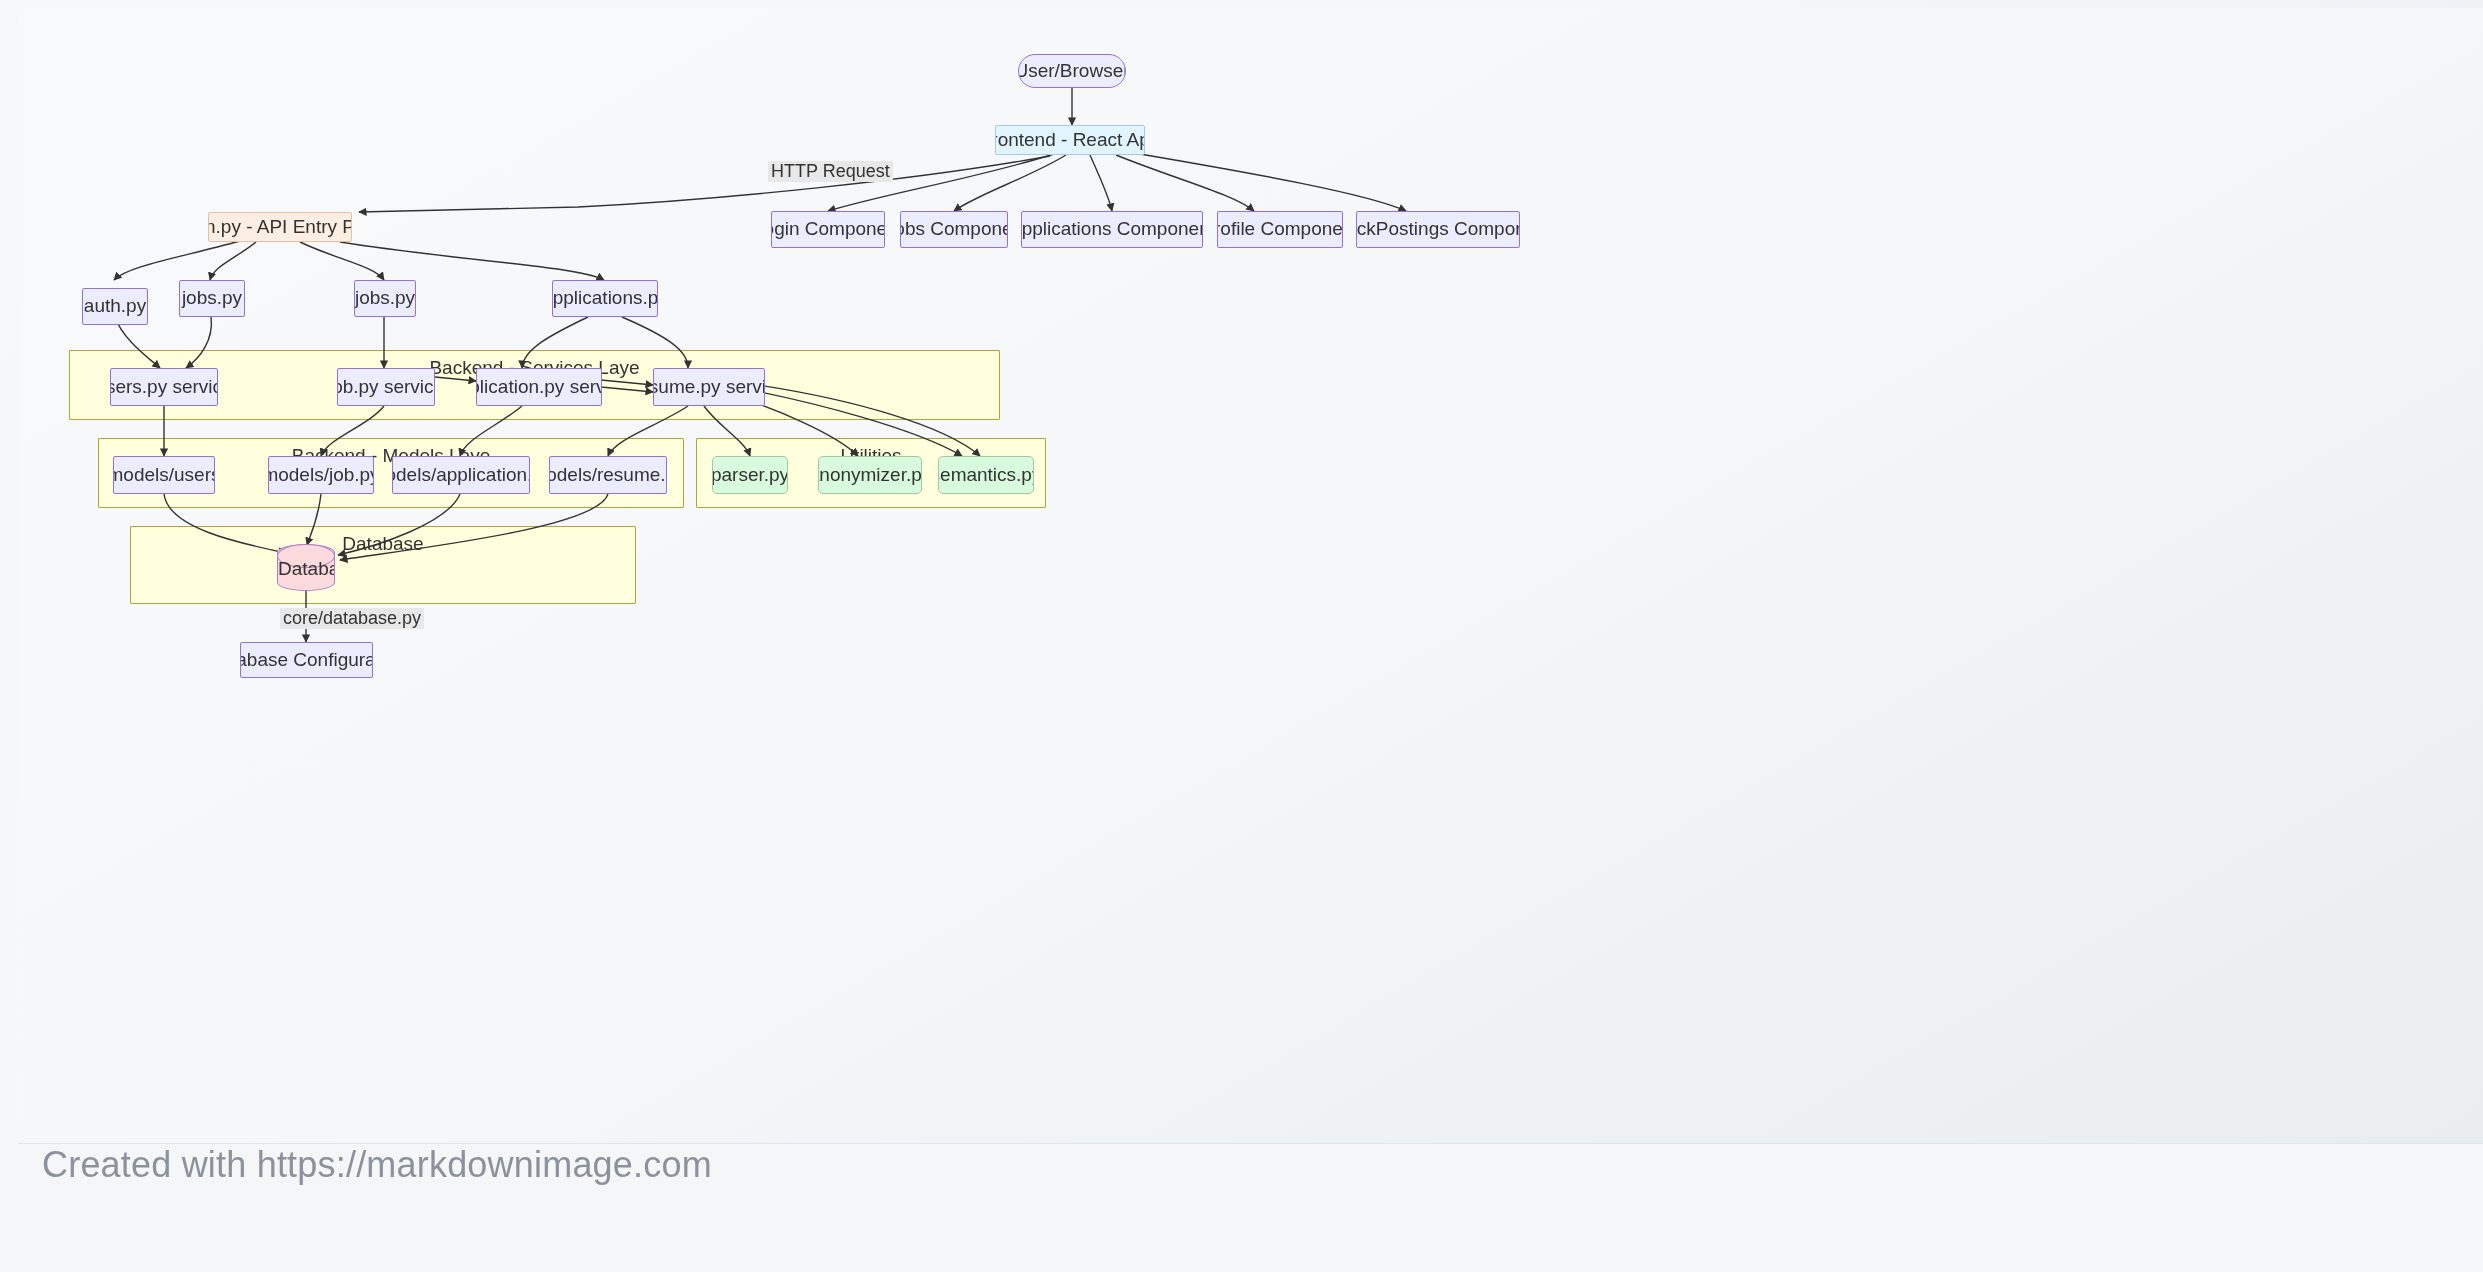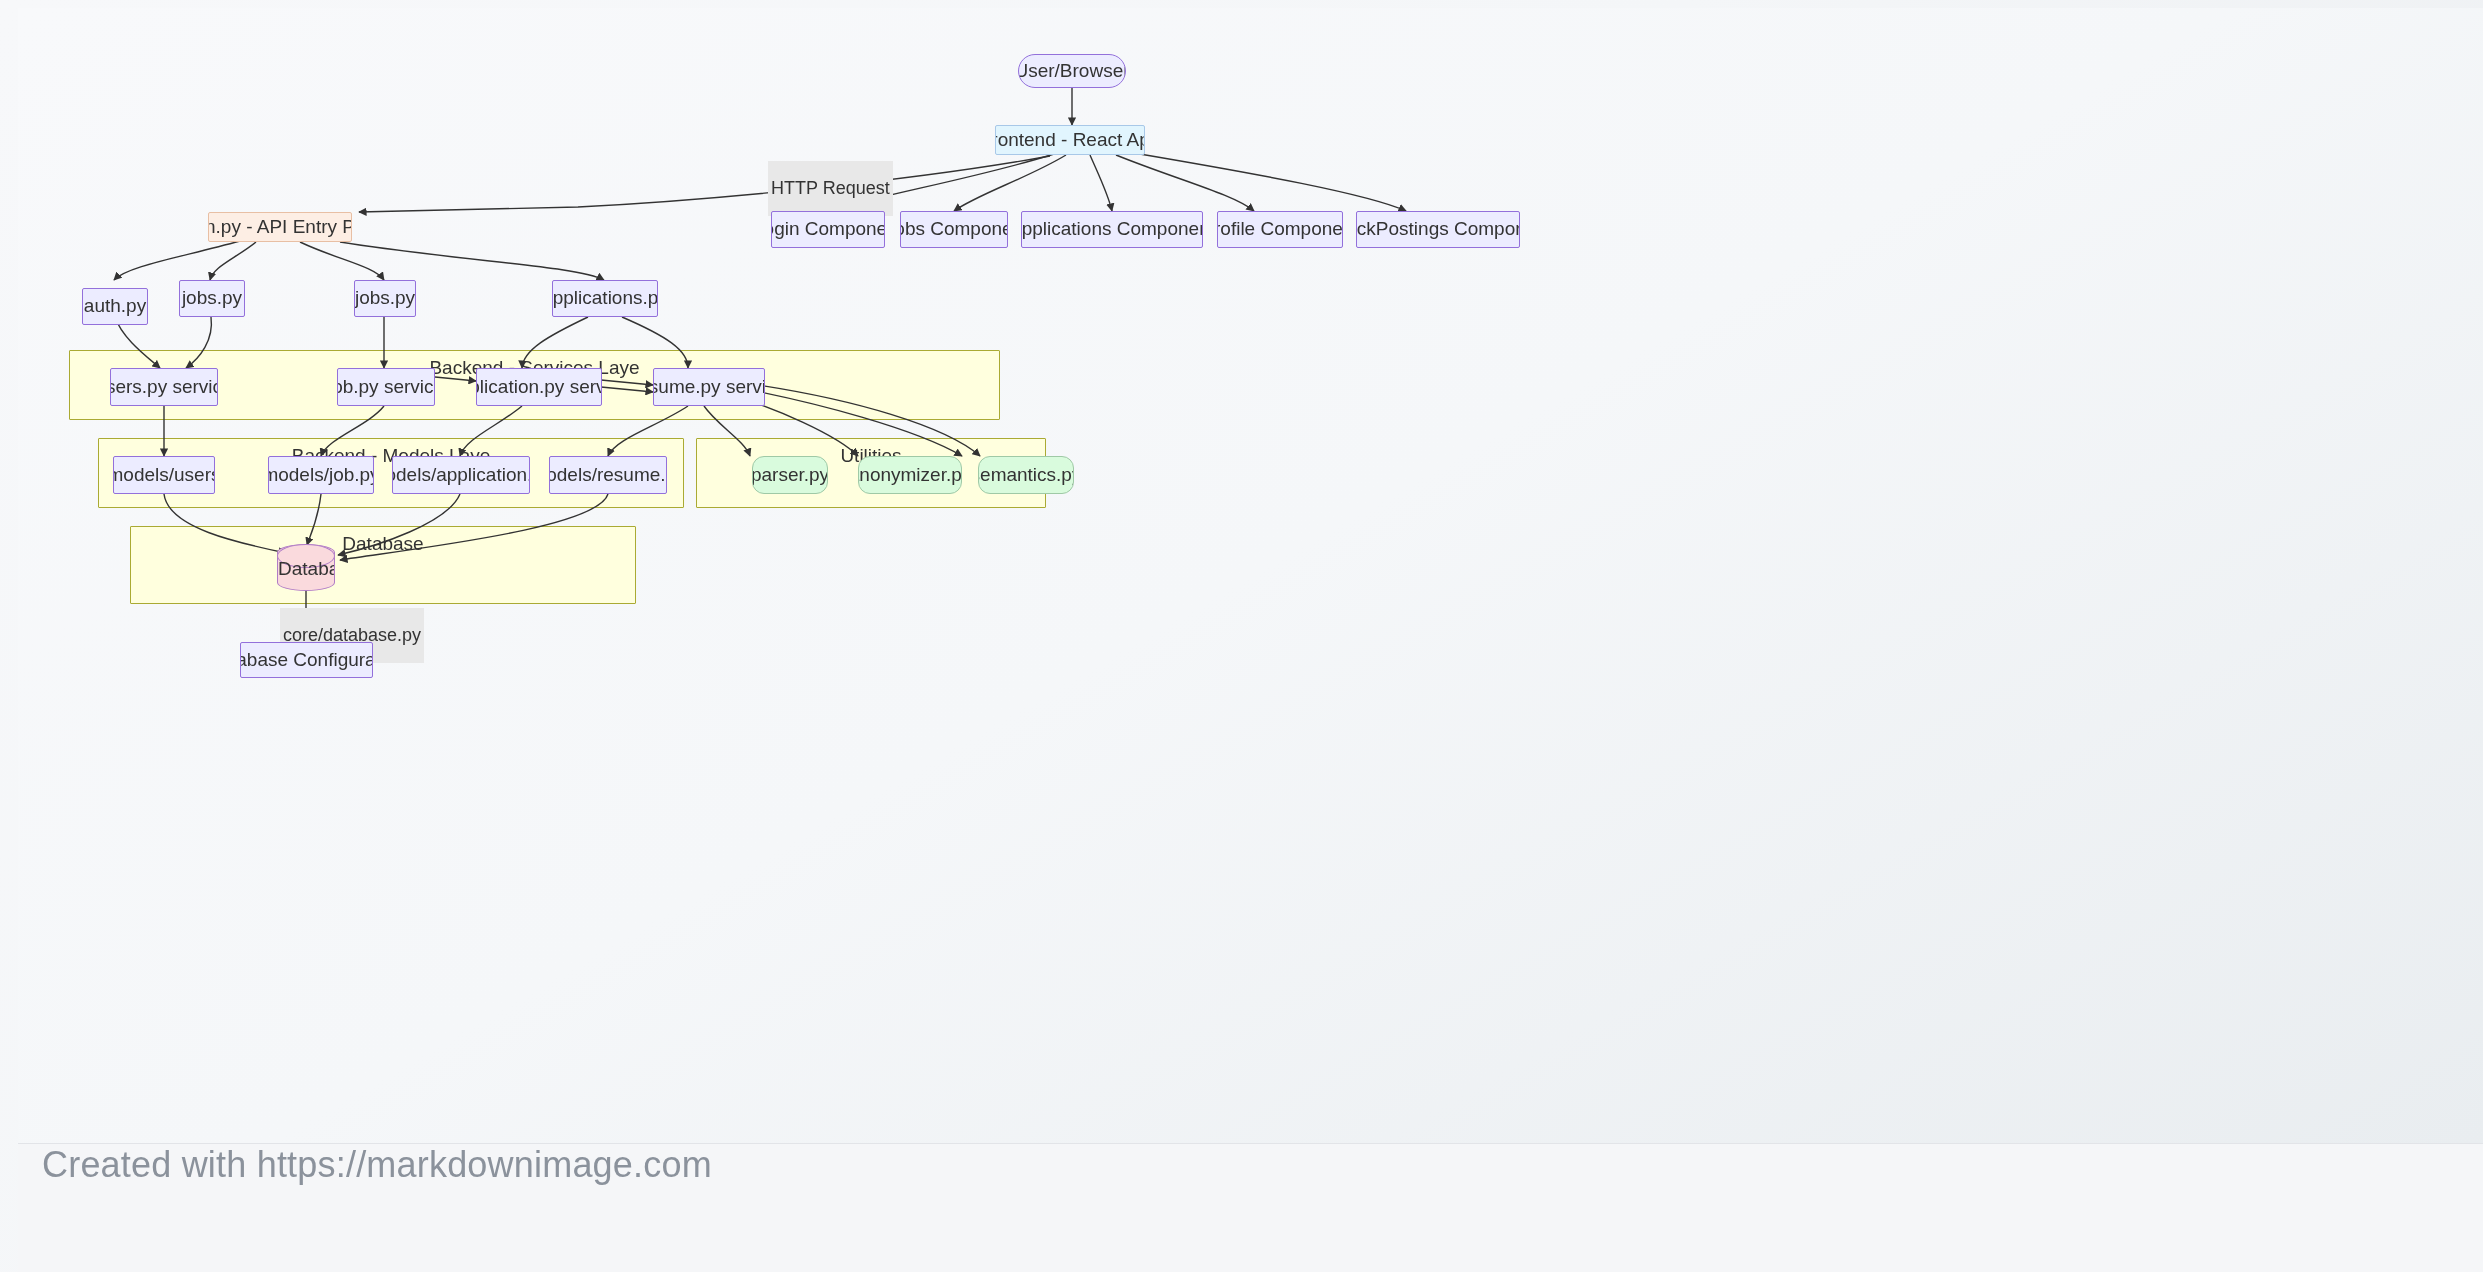--- a/index.html
+++ b/index.html
@@ -64,22 +64,21 @@
     border-radius: 2px;
   }
   .node-peach {
     background: #fdeee4;
     border: 1px solid #e8bfa4;
     border-radius: 2px;
   }
   .node-green {
     background: #d9fbdd;
     border: 1px solid #9fc9a6;
-    border-radius: 12px;
-    margin-left: 40px;
+    border-radius: 5px;
   }
   .node-round {
     background: #ececff;
     border: 1px solid #9370db;
     border-radius: 20px;
   }
   
   .node-cyl {
     background: #fadadd;
     border: 1px solid #b07cc6;
@@ -107,21 +106,21 @@
     overflow: hidden;
     z-index: 2;
   }
 
   
   .edge-label {
     position: absolute;
     font-size: 18px;
     color: #333333;
     background: #e8e8e8;
-    padding: 17px 3px;
+    padding: 0 3px;
     white-space: nowrap;
   }
 
   
   #footer {
     position: absolute;
     left: 18px; top: 1143px;
     width: 2465px; height: 129px;
     background: #f5f6f8;
     border-top: 1px solid #e2e4e8;

